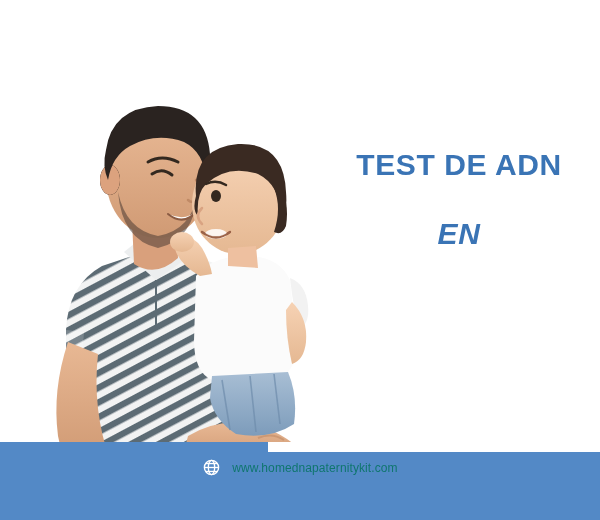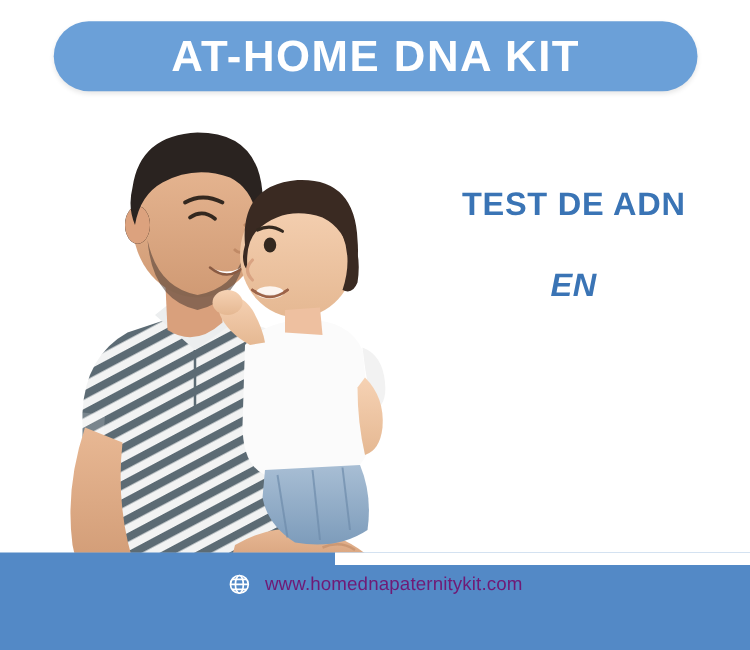--- a/index.html
+++ b/index.html
@@ -53,21 +53,21 @@
   
   .promo-block {
     position: absolute;
     left: 336px;
     top: 150px;
     width: 246px;
     text-align: center;
   }
   .promo-line {
     color: #3a74b5;
-    font-size: 26px;
+    font-size: 30px;
     font-weight: bold;
     letter-spacing: 0.6px;
     line-height: 1;
     white-space: nowrap;
   }
   .promo-line.l1 { margin-bottom: 39px; }
   .promo-line.l2 { margin-bottom: 39px; font-style: italic; }
 
   
   .footer {
@@ -104,41 +104,38 @@
     width: 600px;
     justify-content: center;
   }
   .contact-item {
     display: flex;
     align-items: center;
     white-space: nowrap;
   }
   .contact-item + .contact-item { margin-left: 26px; }
   .contact-text {
-    font-size: 15px;
+    font-size: 12px;
     letter-spacing: 0.1px;
-    color: #701a75;
+    color: #0f766e;
   }
   .icon {
     display: inline-flex;
     align-items: center;
     justify-content: center;
     margin-right: 11px;
     flex: 0 0 auto;
   }
   .icon svg { display: block; }
 </style>
 </head>
 <body>
 
 <div id="canvas">
 
-  <div class="header-banner">
-    <div class="header-title">AT-HOME DNA KIT</div>
-  </div>
 
   <div class="photo-wrap">
     <svg class="photo-svg" viewBox="0 0 330 380">
       <defs>
         <clipPath id="clipAll">
             <rect x="0" y="0" width="330" height="380"></rect>
           </clipPath>
         <pattern id="stripes" width="13" height="13" patternUnits="userSpaceOnUse" patternTransform="rotate(-28)">
           <rect width="13" height="13" fill="#f2f3f3"></rect>
           <rect width="13" height="6.4" fill="#5c6b74"></rect>

